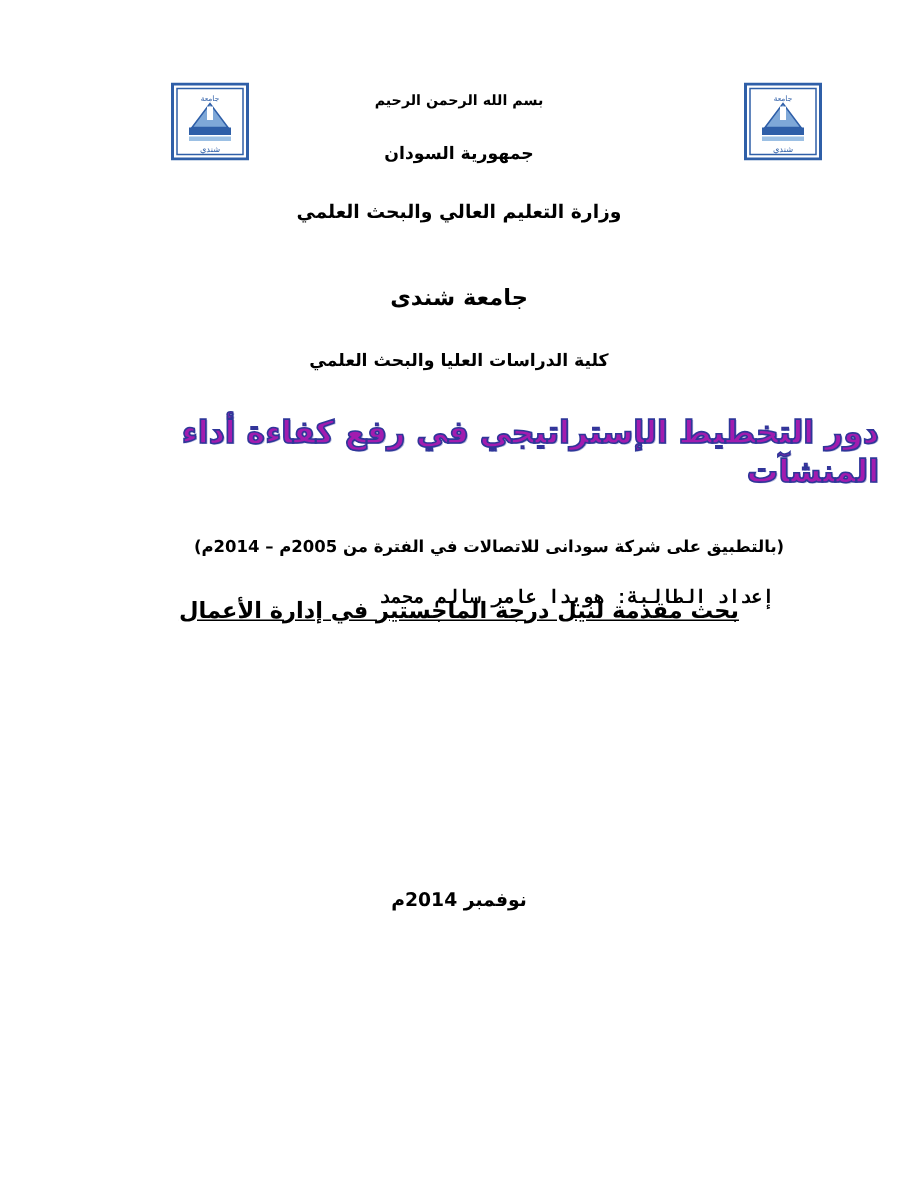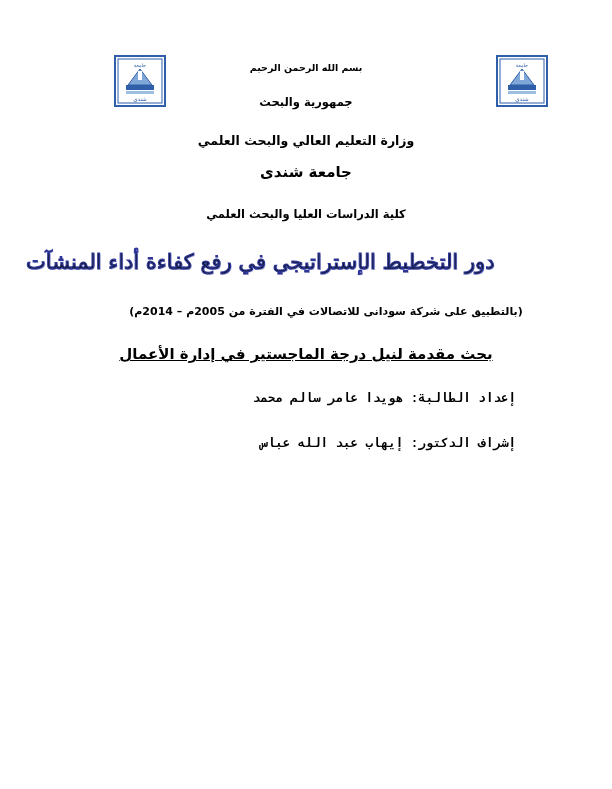--- a/index.html
+++ b/index.html
@@ -45,37 +45,37 @@
     font-size: 9.5px;
     margin-bottom: 22px;
     letter-spacing: 0.2px;
   }
   .l-sudan {
     font-size: 11.5px;
     margin-bottom: 24px;
   }
   .l-ministry {
     font-size: 12.5px;
-    margin-bottom: 15px;
+    margin-bottom: 41px;
   }
   .l-univ {
     font-size: 15px;
     margin-bottom: 26px;
   }
   .l-college {
     font-size: 11.5px;
     margin-bottom: 28px;
   }
 
   .wordart {
-    text-align: left;
+    text-align: right;
     font-size: 21px;
-    font-weight: normal;
+    font-weight: bold;
     direction: rtl;
-    color: #0f172a;
+    color: #a21caf;
     -webkit-text-stroke: 1.1px #2f3699;
     letter-spacing: 1px;
     line-height: 1.25;
     margin-bottom: 30px;
     text-shadow: 1px 1px 0 rgba(47,54,153,0.35);
   }
 
   .l-sub {
     font-size: 11px;
     margin-bottom: 27px;
@@ -145,26 +145,26 @@
       <rect x="12" y="30" width="28" height="5" fill="#2f5fa8"></rect>
       <rect x="12" y="36" width="28" height="3" fill="#9cc0e4"></rect>
       <rect x="24" y="16" width="4" height="9" fill="#ffffff"></rect>
       <text x="26" y="12" font-size="5" fill="#2f5fa8" text-anchor="middle" font-family="DejaVu Sans, sans-serif">جامعة</text>
       <text x="26" y="46" font-size="5.5" fill="#2f5fa8" text-anchor="middle" font-family="DejaVu Sans, sans-serif">شندي</text>
     </svg>
   </div>
 
   <div class="center-col">
     <div class="line basmala">بسم الله الرحمن الرحيم</div>
-    <div class="line l-sudan">جمهورية والبحث</div>
+    <div class="line l-sudan">جمهورية السودان</div>
     <div class="line l-ministry">وزارة التعليم العالي والبحث العلمي</div>
     <div class="line l-univ">جامعة شندى</div>
     <div class="line l-college">كلية الدراسات العليا والبحث العلمي</div>
     <div class="wordart">دور التخطيط الإستراتيجي في رفع كفاءة أداء المنشآت</div>
     <div class="line l-sub">(بالتطبيق على شركة سودانى للاتصالات في الفترة من 2005م – 2014م)</div>
     <div class="line l-degree">بحث مقدمة لنيل درجة الماجستير في إدارة الأعمال</div>
   </div>
 
   <div class="block-right l-student">إعداد الطالبة: هويدا عامر سالم محمد</div>
-  <div class="block-right l-supervisor">إشراف الدكتور: إيهاب عبد الله عباس</div>
 
+  <div class="l-date">نوفمبر 2014م</div>
 
 </div>
 
 </body></html>

